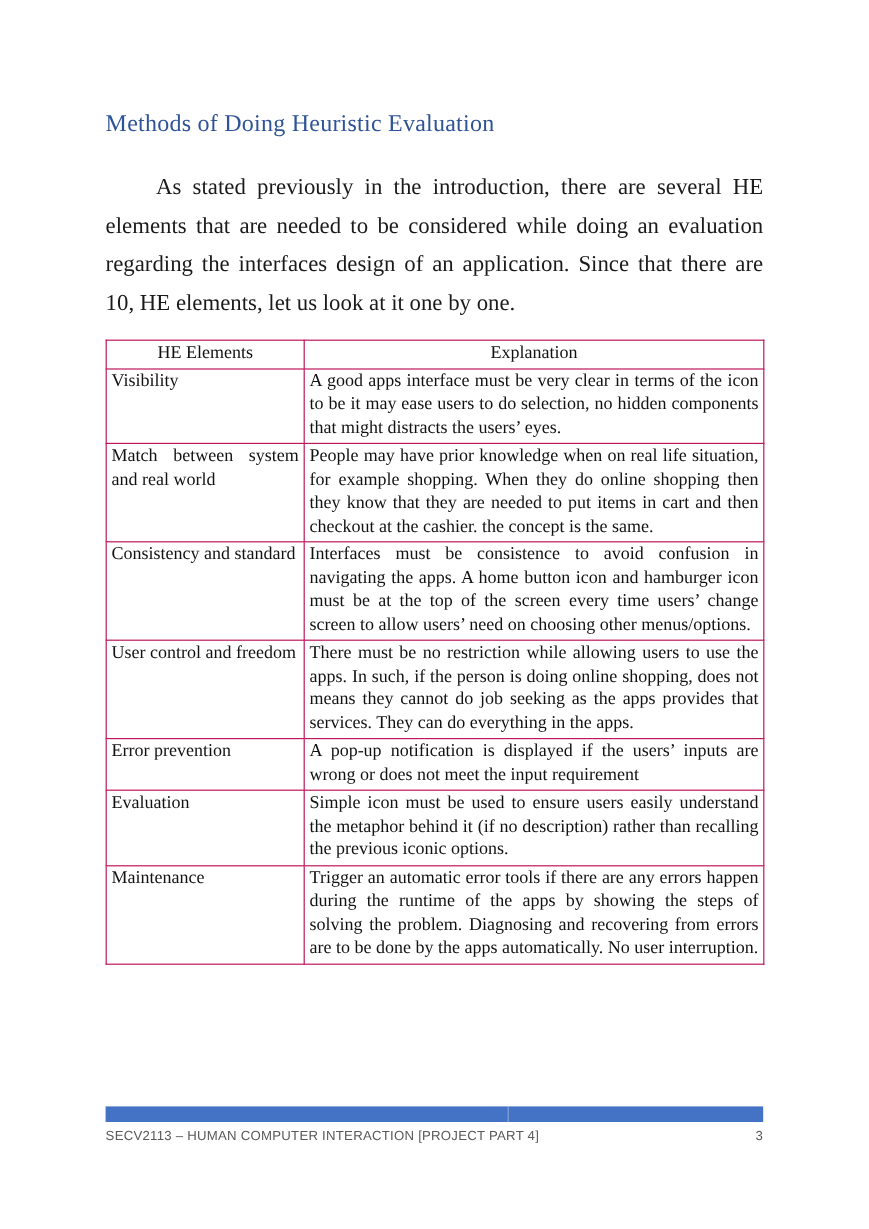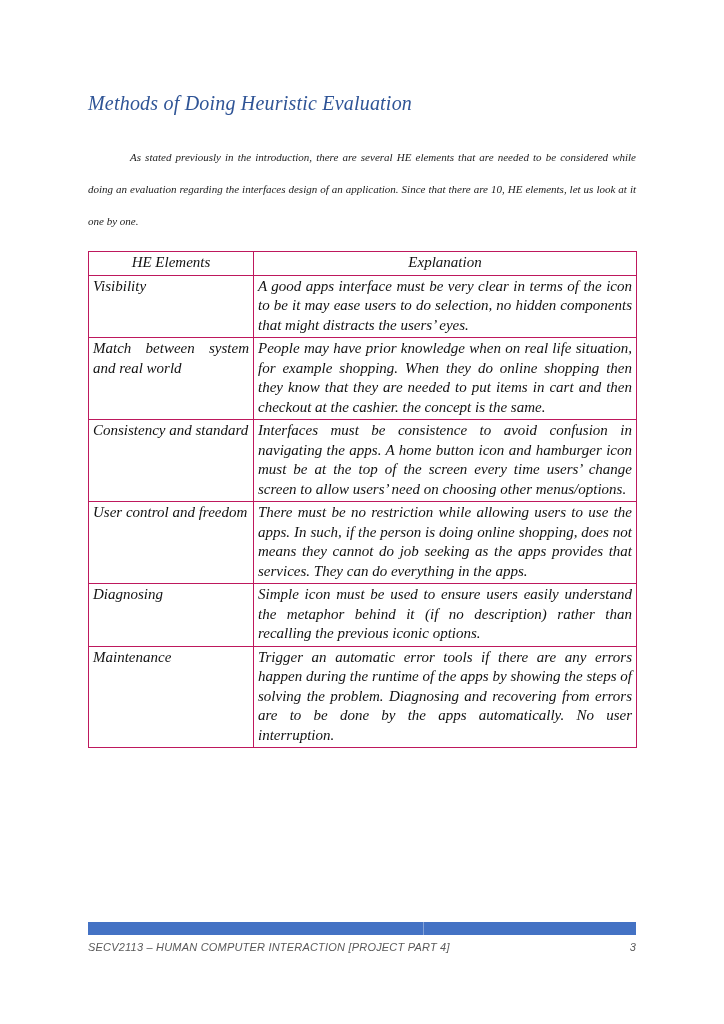--- a/index.html
+++ b/index.html
@@ -4,40 +4,39 @@
 <style>
   html, body { margin: 0; padding: 0; background: #ffffff; }
   .page {
     position: relative;
     width: 724px;
     height: 1024px;
     background: #ffffff;
     overflow: hidden;
     font-family: "Liberation Serif", "DejaVu Serif", serif;
     color: #1a1a1a;
-    font-style: italic;
   }
   .content {
     position: absolute;
     left: 88px;
     top: 0;
     width: 548px;
   }
   .doc-title {
     margin: 0;
     padding-top: 92px;
     font-size: 20px;
     font-weight: normal;
     color: #2F5496;
     letter-spacing: 0.2px;
   }
   .intro {
     margin: 0;
     margin-top: 26px;
-    font-size: 11px;
+    font-size: 19px;
     line-height: 32px;
     text-align: justify;
     text-indent: 42px;
     color: #1a1a1a;
   }
   table.he-table {
     margin-top: 14px;
     border-collapse: collapse;
     width: 548px;
     table-layout: fixed;
@@ -120,21 +119,25 @@
         </tr>
         <tr>
           <td class="cell-element">Consistency and standard</td>
           <td class="cell-explanation">Interfaces must be consistence to avoid confusion in navigating the apps. A home button icon and hamburger icon must be at the top of the screen every time users’ change screen to allow users’ need on choosing other menus/options.</td>
         </tr>
         <tr>
           <td class="cell-element">User control and freedom</td>
           <td class="cell-explanation">There must be no restriction while allowing users to use the apps. In such, if the person is doing online shopping, does not means they cannot do job seeking as the apps provides that services. They can do everything in the apps.</td>
         </tr>
         <tr>
-          <td class="cell-element">Diagnosing</td>
+          <td class="cell-element">Error prevention</td>
+          <td class="cell-explanation">A pop-up notification is displayed if the users’ inputs are wrong or does not meet the input requirement</td>
+        </tr>
+        <tr>
+          <td class="cell-element">Evaluation</td>
           <td class="cell-explanation">Simple icon must be used to ensure users easily understand the metaphor behind it (if no description) rather than recalling the previous iconic options.</td>
         </tr>
         <tr>
           <td class="cell-element">Maintenance</td>
           <td class="cell-explanation">Trigger an automatic error tools if there are any errors happen during the runtime of the apps by showing the steps of solving the problem. Diagnosing and recovering from errors are to be done by the apps automatically. No user interruption.</td>
         </tr>
       </tbody>
     </table>
   </div>
 

